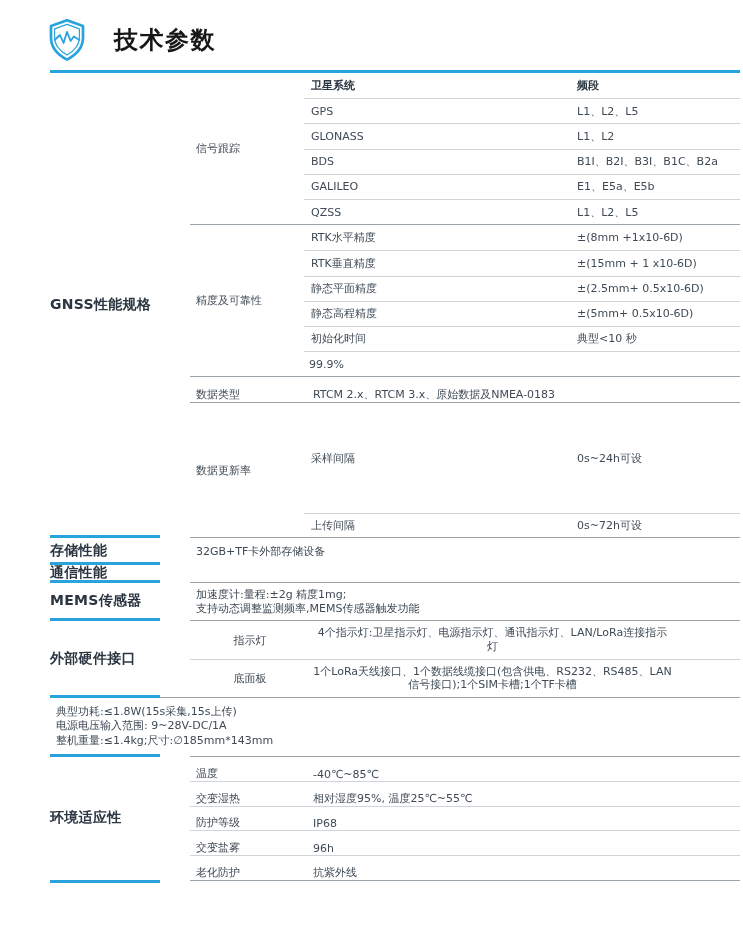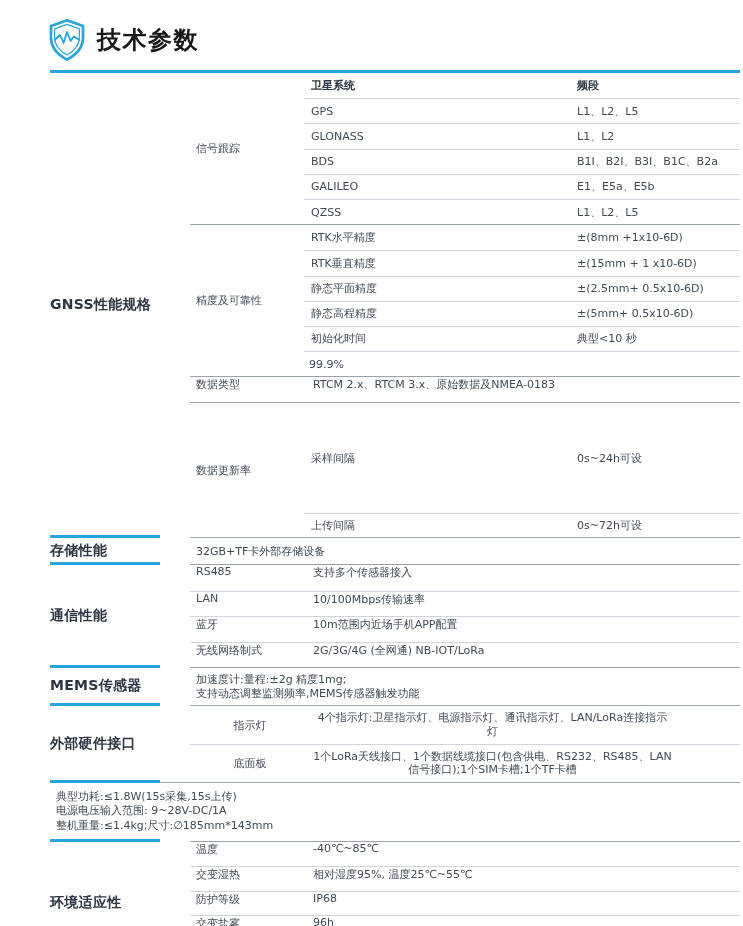--- a/index.html
+++ b/index.html
@@ -4,21 +4,21 @@
 <style>
   * { box-sizing: border-box; margin: 0; padding: 0; }
   html, body { width: 743px; background: #ffffff; }
   body {
     height: 926px;
     font-family: "DejaVu Sans", "Liberation Sans", sans-serif;
     font-size: 11px;
     color: #3f4a55;
     overflow: hidden;
   }
-  .header { display: flex; align-items: center; gap: 9px; padding: 12px 0 0 46px; height: 68px; }
+  .header { display: flex; align-items: center; gap: 26px; padding: 12px 0 0 46px; height: 68px; }
   .shield-wrap { width: 42px; height: 44px; flex: 0 0 auto; }
   .page-title { font-size: 24px; font-weight: 700; color: #171717; letter-spacing: 1.5px; }
 
   .spec { margin: 2px 3px 0 50px; width: 690px; border-top: 3px solid #29a3dc; position: relative; }
 
   .sec { display: flex; position: relative; }
   .sec-cat {
     width: 140px; flex: 0 0 140px;
     display: flex; align-items: center;
     font-weight: 700; font-size: 14px; color: #2b3642; letter-spacing: 0.3px;
@@ -37,21 +37,21 @@
   .sub-label { width: 114px; flex: 0 0 114px; padding-left: 6px; display: flex; align-items: center; }
   .sub-table { flex: 1; min-width: 0; }
   .wrow { display: flex; align-items: center; height: 25.2px; }
   .wrow + .wrow { border-top: 1px solid #cfd5da; }
   .wkey { width: 268px; flex: 0 0 268px; padding-left: 7px; }
   .wval { flex: 1; padding-left: 5px; }
   .wrow.head { font-weight: 700; color: #2b3642; }
   .urow { height: 24px; margin-top: 43px; }
 
   
-  .row { display: flex; align-items: flex-start; height: 25.5px; }
+  .row { display: flex; align-items: flex-end; height: 25.5px; }
   .rows > .row + .row { border-top: 1px solid #cfd5da; }
   .key { width: 114px; flex: 0 0 114px; padding-left: 6px; }
   .val { flex: 1; padding-left: 9px; }
   .row.dt { height: 26px; }
 
   .single { display: flex; align-items: center; height: 27px; padding-left: 6px; }
 
   .lines { padding: 5px 0 5px 6px; line-height: 13.6px; }
   .lines.elec { padding: 7px 0 7px 6px; line-height: 14.6px; }
 
@@ -168,38 +168,20 @@
 
   <div class="sec bl">
     <div class="sec-cat">存储性能</div>
     <div class="sec-body single">
       <div>32GB+TF卡外部存储设备</div>
     </div>
   </div>
 
   <div class="sec bl">
     <div class="sec-cat">通信性能</div>
-    <div class="sec-body rows">
-      <div class="row">
-        <div class="key">RS485</div>
-        <div class="val">支持多个传感器接入</div>
-      </div>
-      <div class="row">
-        <div class="key">LAN</div>
-        <div class="val">10/100Mbps传输速率</div>
-      </div>
-      <div class="row">
-        <div class="key">蓝牙</div>
-        <div class="val">10m范围内近场手机APP配置</div>
-      </div>
-      <div class="row">
-        <div class="key">无线网络制式</div>
-        <div class="val">2G/3G/4G (全网通) NB-IOT/LoRa</div>
-      </div>
-    </div>
   </div>
 
   <div class="sec bl">
     <div class="sec-cat">MEMS传感器</div>
     <div class="sec-body">
       <div class="lines">
         <div>加速度计:量程:±2g 精度1mg;</div>
         <div>支持动态调整监测频率,MEMS传感器触发功能</div>
       </div>
     </div>

